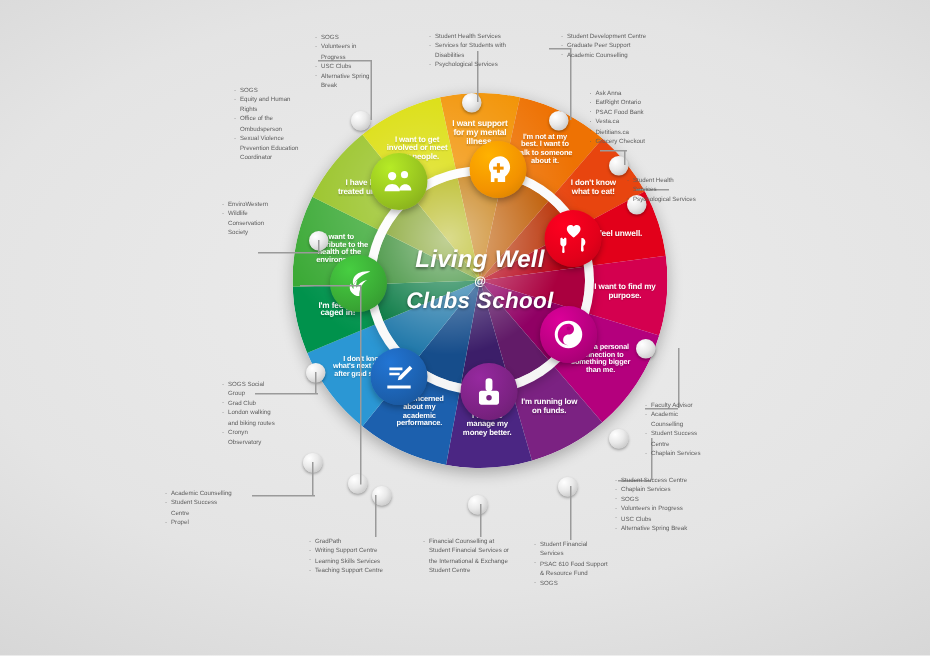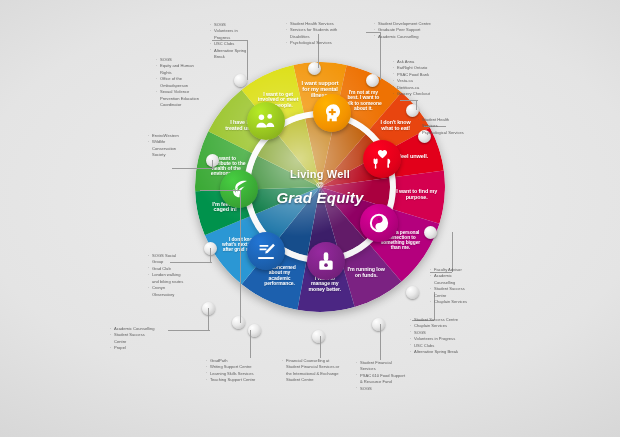--- a/index.html
+++ b/index.html
@@ -24,21 +24,21 @@
   .innerdisc{position:absolute;left:50%;top:50%;width:140px;height:140px;
              margin:-70px 0 0 -70px;border-radius:50%;overflow:hidden;
              box-shadow:inset 0 0 8px rgba(0,0,0,.10);}
   .hubshade{position:absolute;left:50%;top:50%;width:140px;height:140px;
             margin:-70px 0 0 -70px;border-radius:50%;
             background:radial-gradient(circle at 35% 30%,rgba(255,255,255,.55),rgba(255,255,255,0) 58%);}
 
   .hubtext{position:absolute;left:50%;top:50%;width:130px;margin-left:-65px;
            transform:translateY(-50%);text-align:center;color:#fff;
            text-shadow:0 1px 2px rgba(0,0,0,.45);}
-  .hub1{font-size:11px;font-weight:bold;letter-spacing:.2px;}
+  .hub1{font-size:16px;font-weight:bold;font-style:italic;letter-spacing:.2px;}
   .hub2{font-size:8px;font-weight:bold;margin:0px 0 0 0;}
   .hub3{font-size:15px;font-weight:bold;font-style:italic;letter-spacing:.2px;}
 
   
   .bub{position:absolute;width:38px;height:38px;border-radius:50%;
        display:flex;align-items:center;justify-content:center;
        box-shadow:0 2px 4px rgba(0,0,0,.30);}
   .bub svg{width:22px;height:22px;fill:#fff;}
 
   
@@ -102,21 +102,21 @@
           <path d="M 70 70 L 5.439717151583082 97.05494185047168 A 70 70 0 0 1 0.03827198613517169 72.31443585221159 Z" fill="rgb(0,117,61)"></path>
           <path d="M 70 70 L 0.03827198613517169 72.31443585221159 A 70 70 0 0 1 7.368946912546562 38.737383520303524 Z" fill="rgb(46,135,42)"></path>
           <path d="M 70 70 L 7.368946912546562 38.737383520303524 A 70 70 0 0 1 26.09765490685239 15.478590486652145 Z" fill="rgb(119,154,25)"></path>
           <path d="M 70 70 L 26.09765490685239 15.478590486652145 A 70 70 0 0 1 55.06902584793779 1.6109218451480416 Z" fill="rgb(174,176,0)"></path>
         </svg></div>
     <div class="hubshade"></div>
 
     <div class="hubtext">
       <div class="hub1">Living Well</div>
       <div class="hub2">@</div>
-      <div class="hub3">Grad Equity</div>
+      <div class="hub3">Clubs School</div>
     </div>
 
     <div id="segLabels">
         <div class="segtext" style="width: 40px; font-size: 5.6px; left: 105px; top: 28px; transform: translateY(-50%);">I want support for my mental illness.</div>
         <div class="segtext" style="width: 40px; font-size: 5px; left: 148.321px; top: 38.2113px; transform: translateY(-50%);">I'm not at my best. I want to talk to someone about it.</div>
         <div class="segtext" style="width: 38px; font-size: 5.4px; left: 181.551px; top: 64.1639px; transform: translateY(-50%);">I don't know what to eat!</div>
         <div class="segtext" style="width: 34px; font-size: 5.6px; left: 200.252px; top: 95.0254px; transform: translateY(-50%);">I feel unwell.</div>
         <div class="segtext" style="width: 42px; font-size: 5.4px; left: 200.669px; top: 133.01px; transform: translateY(-50%);">I want to find my purpose.</div>
         <div class="segtext" style="width: 46px; font-size: 4.9px; left: 182.368px; top: 177.507px; transform: translateY(-50%);">I want a personal connection to something bigger than me.</div>
         <div class="segtext" style="width: 40px; font-size: 5.3px; left: 151.167px; top: 210.309px; transform: translateY(-50%);">I'm running low on funds.</div>

